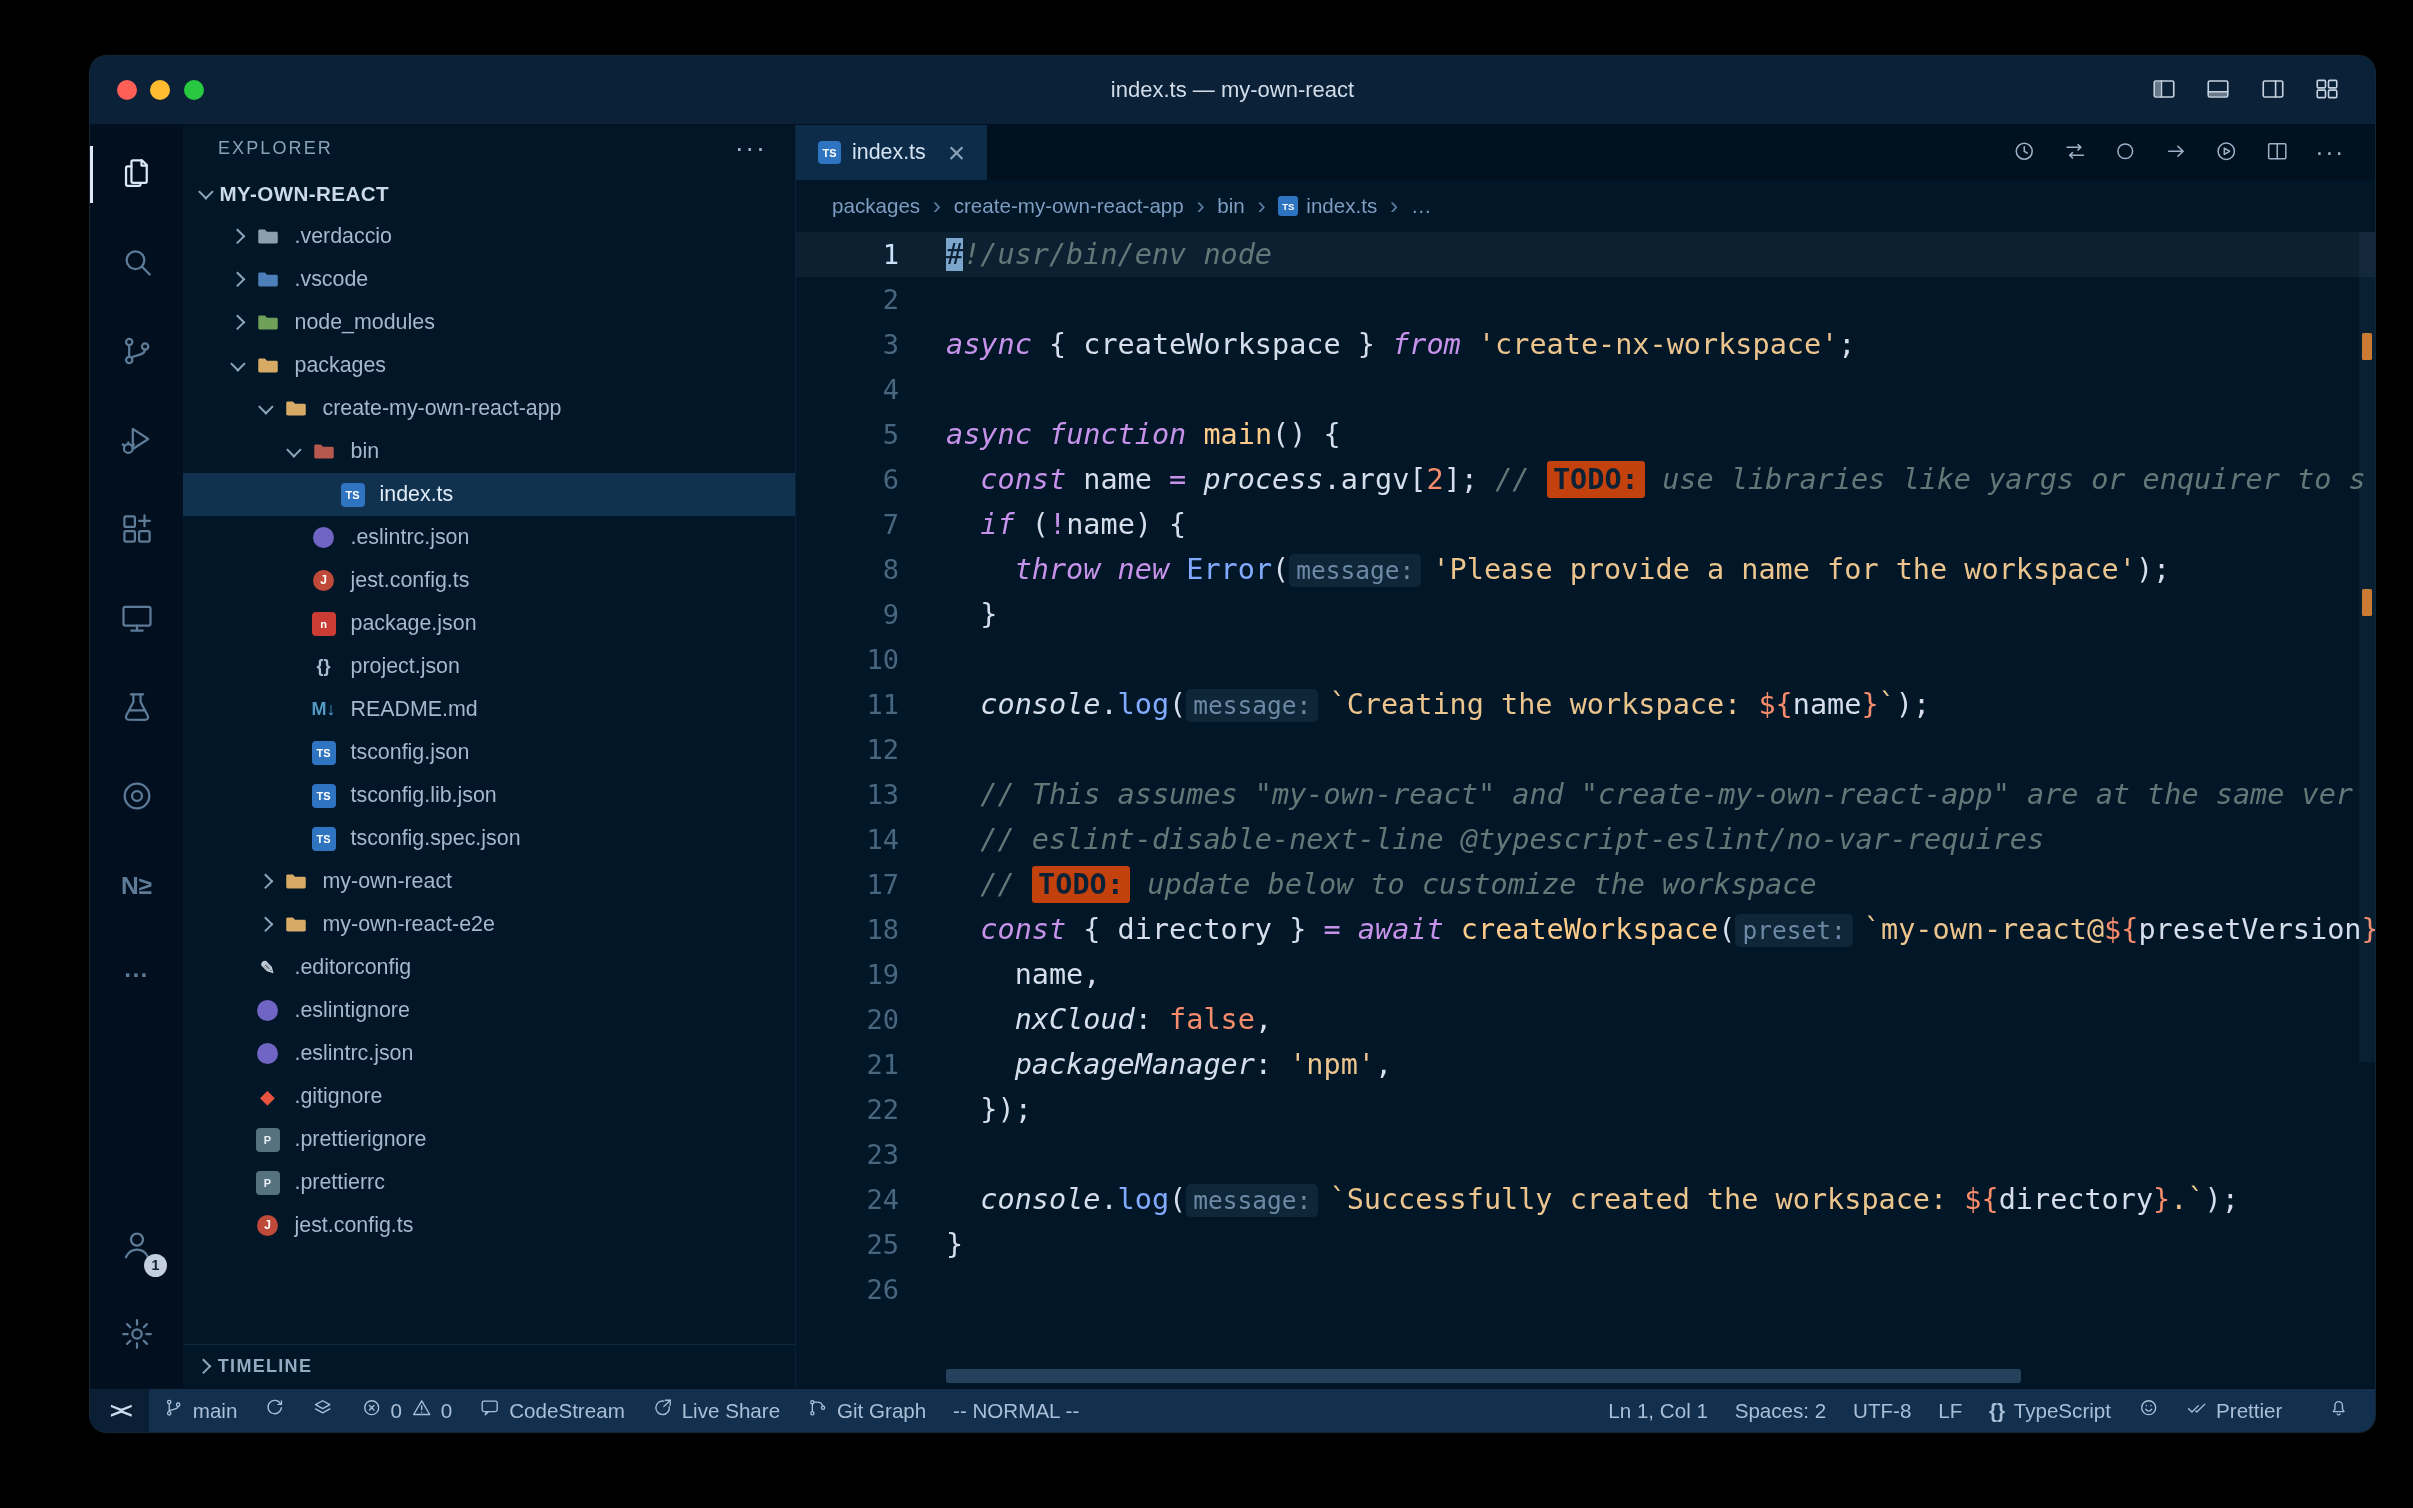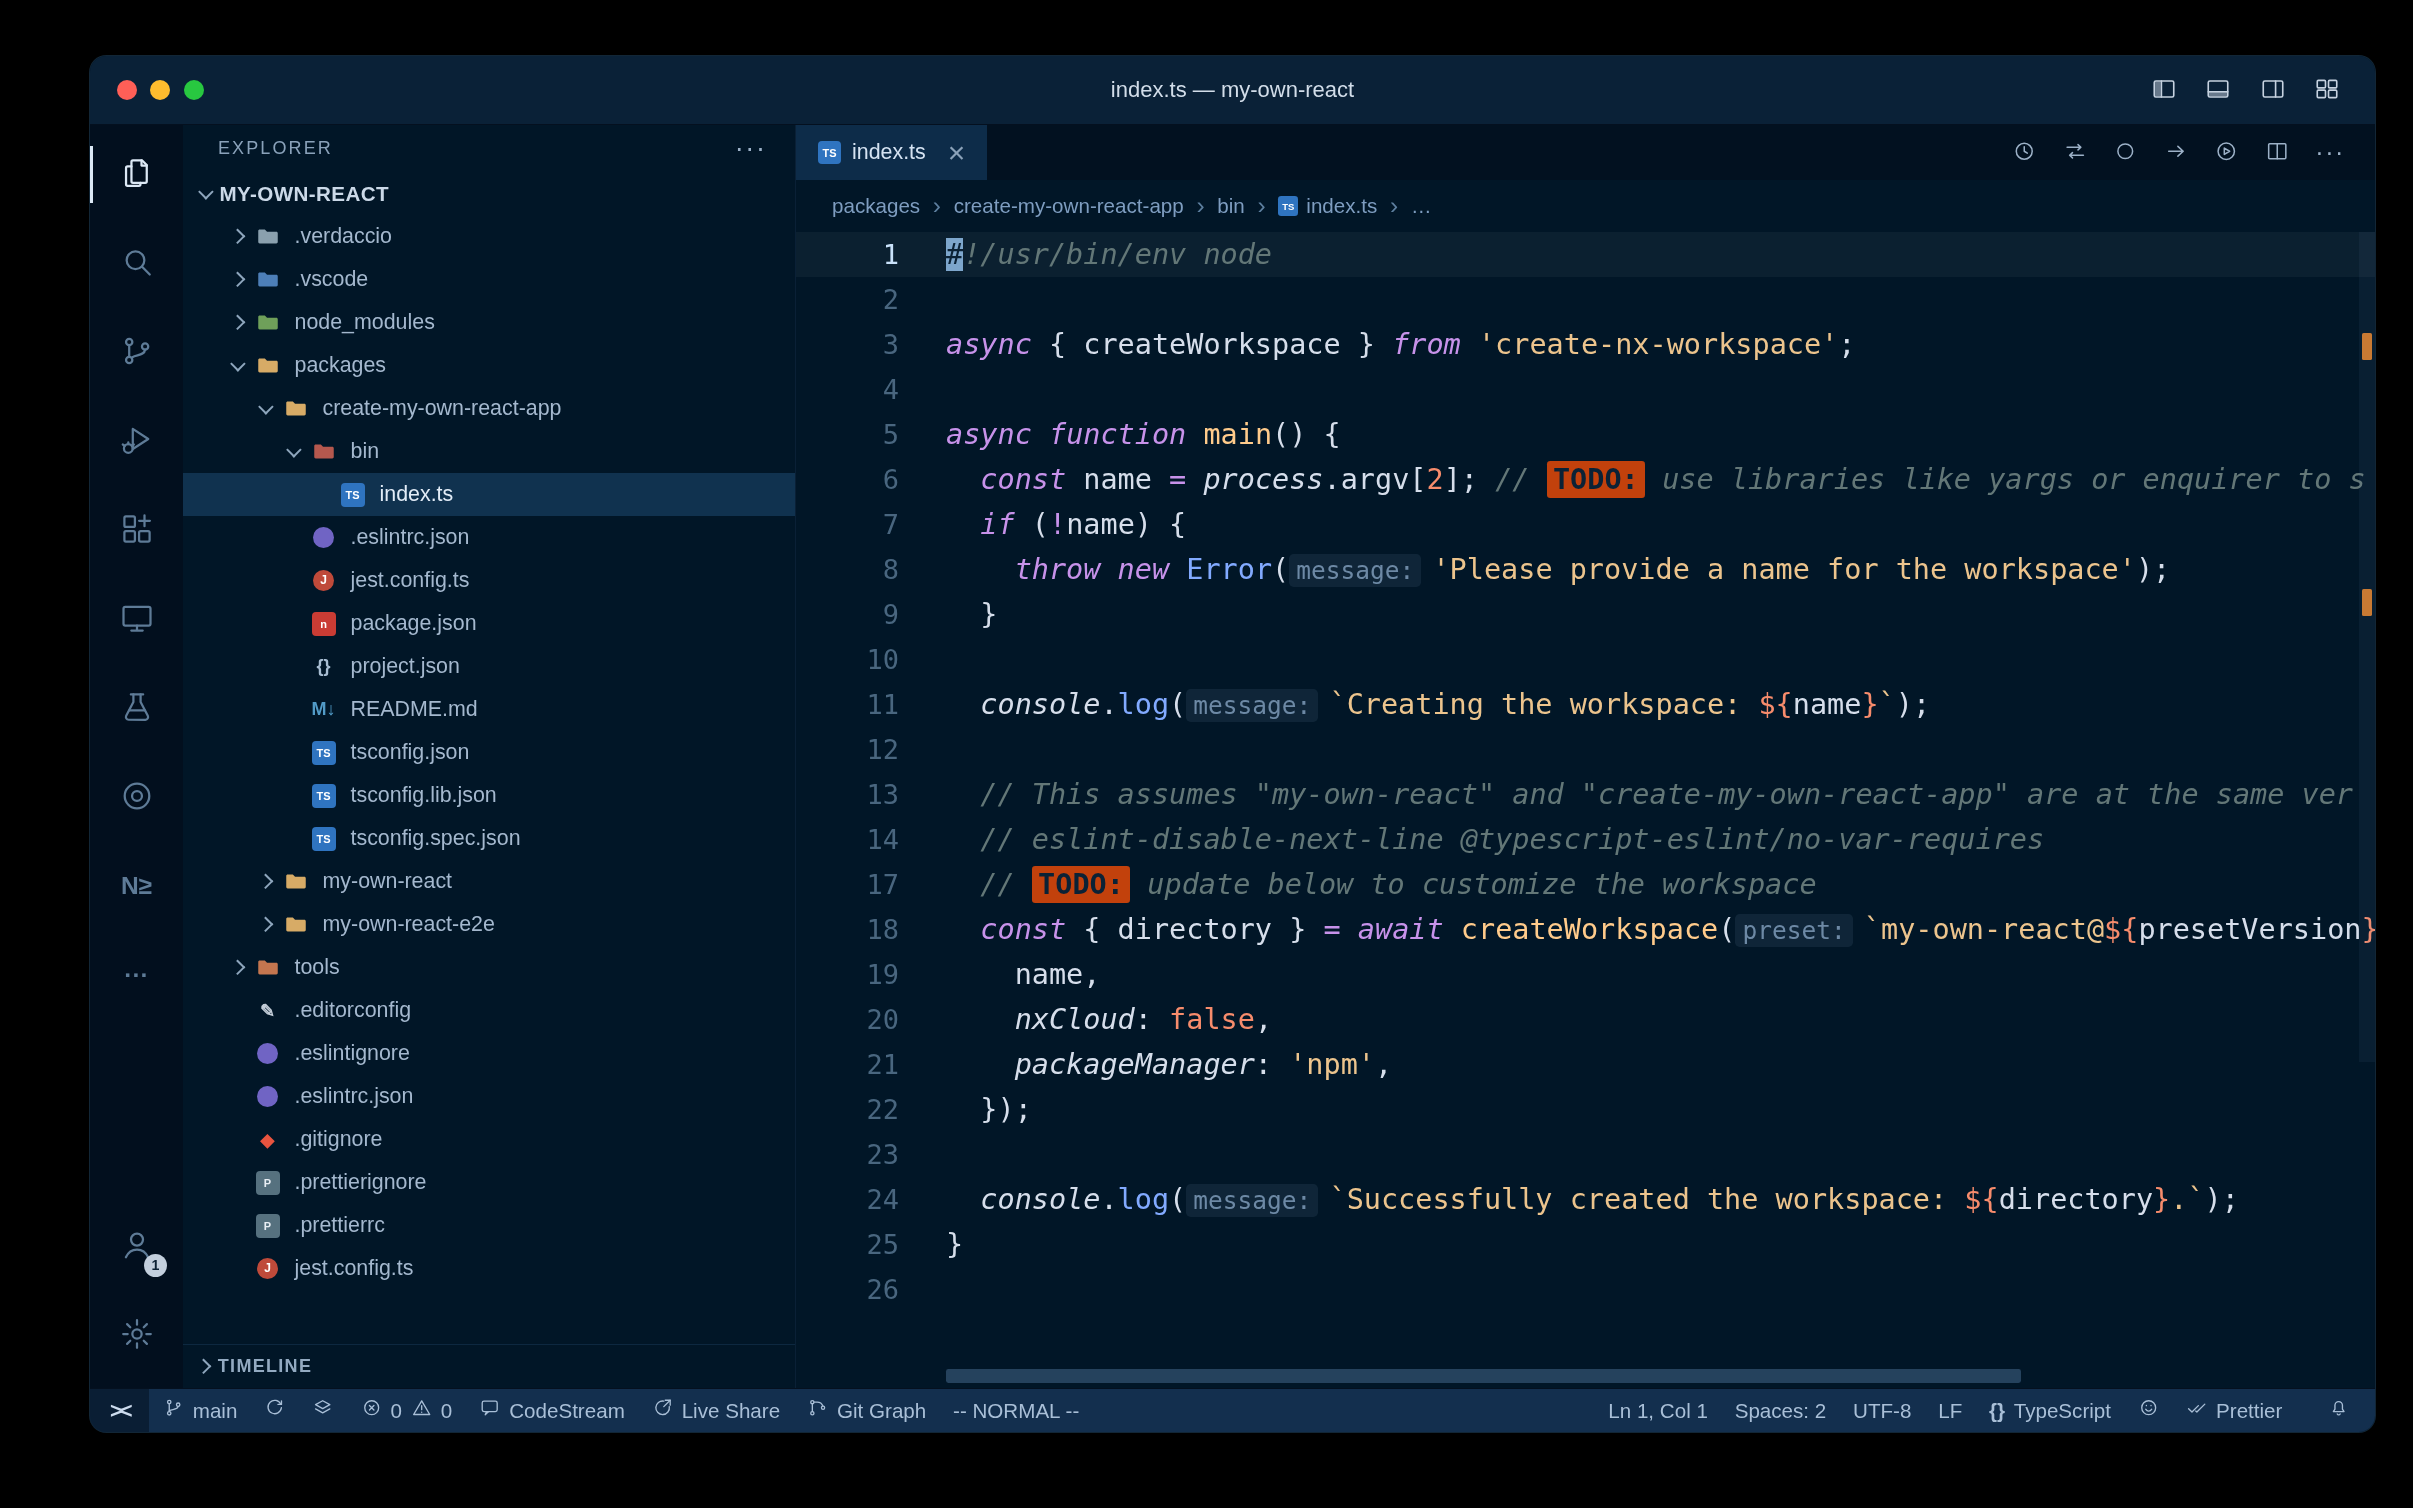--- a/index.html
+++ b/index.html
@@ -385,29 +385,20 @@
             </div>
             <div class="tree-row" data-name="tree-item-my-own-react-e2e" style="padding-left: 68px;">
               <span class="chev right" data-name="chevron-right-icon"></span>
               <span class="ticon" data-name="folder-icon">
                 <svg viewBox="0 0 24 24">
                   <path fill="#d7ab66" d="M3 6.3c0-.7.6-1.3 1.3-1.3h4.8l2 2.2h8.6c.7 0 1.3.6 1.3 1.3v8.2c0 .7-.6 1.3-1.3 1.3H4.3A1.3 1.3 0 0 1 3 16.7z"></path>
                 </svg>
               </span>
               <span class="tlabel" data-name="tree-item-label">my-own-react-e2e</span>
             </div>
-            <div class="tree-row" data-name="tree-item-tools" style="padding-left: 40px;">
-              <span class="chev right" data-name="chevron-right-icon"></span>
-              <span class="ticon" data-name="folder-icon">
-                <svg viewBox="0 0 24 24">
-                  <path fill="#c4764f" d="M3 6.3c0-.7.6-1.3 1.3-1.3h4.8l2 2.2h8.6c.7 0 1.3.6 1.3 1.3v8.2c0 .7-.6 1.3-1.3 1.3H4.3A1.3 1.3 0 0 1 3 16.7z"></path>
-                </svg>
-              </span>
-              <span class="tlabel" data-name="tree-item-label">tools</span>
-            </div>
             <div class="tree-row" data-name="tree-item--editorconfig" style="padding-left: 40px;">
               <span class="chev none" data-name="chevron-spacer"></span>
               <span class="ticon" data-name="editorconfig-icon">
                 <span class="text-icon" data-name="editorconfig-glyph" style="color: rgb(195, 205, 216);">✎</span>
               </span>
               <span class="tlabel" data-name="tree-item-label">.editorconfig</span>
             </div>
             <div class="tree-row" data-name="tree-item--eslintignore" style="padding-left: 40px;">
               <span class="chev none" data-name="chevron-spacer"></span>
               <span class="ticon" data-name="eslint-icon">

